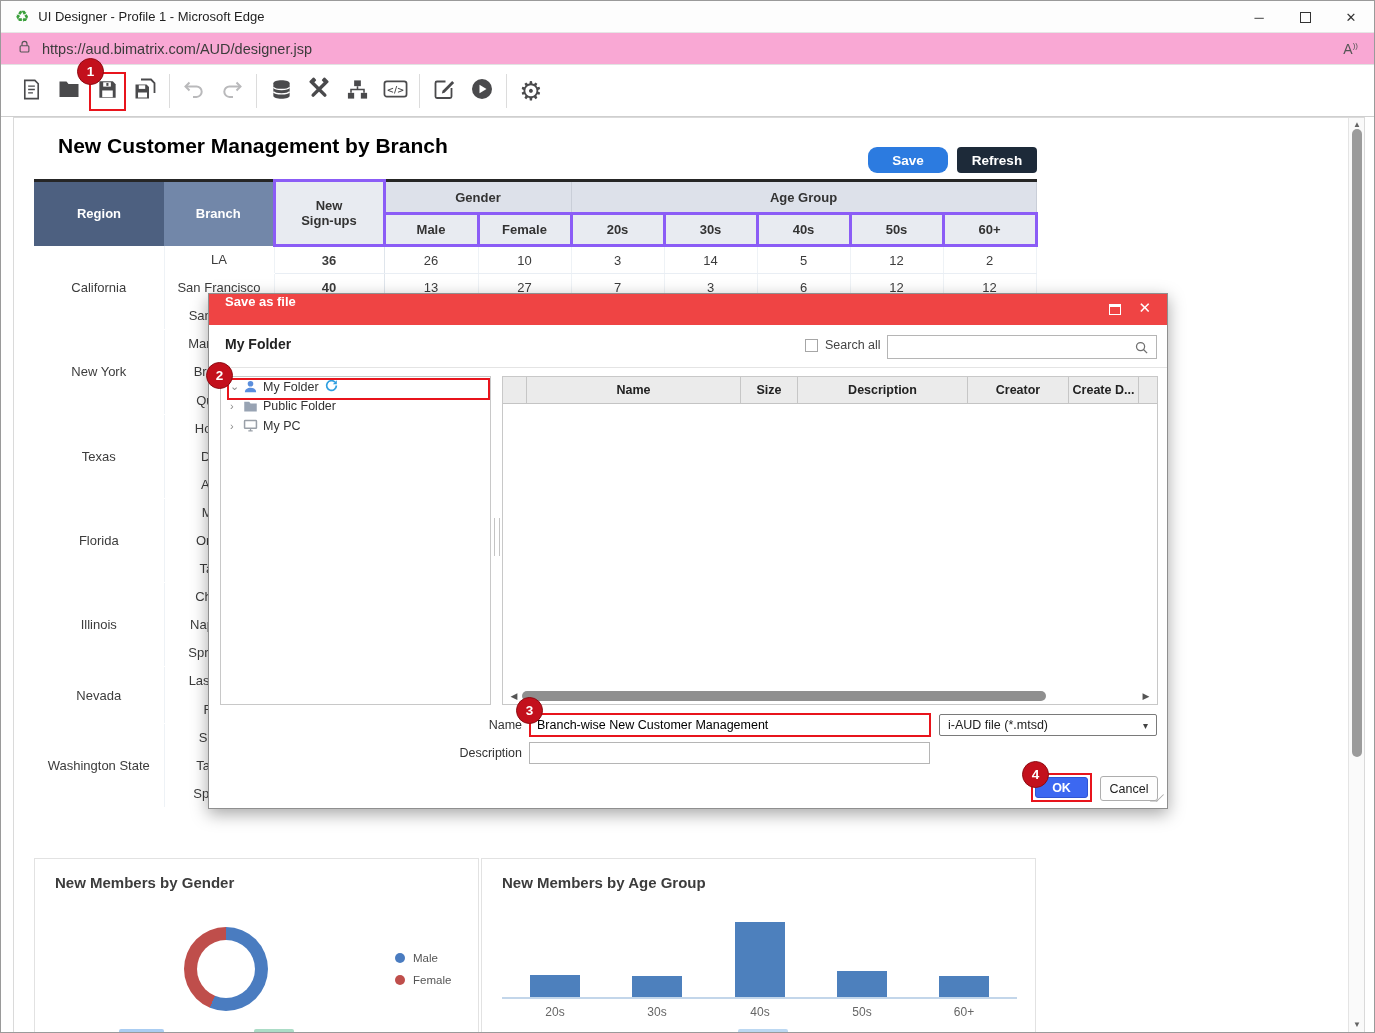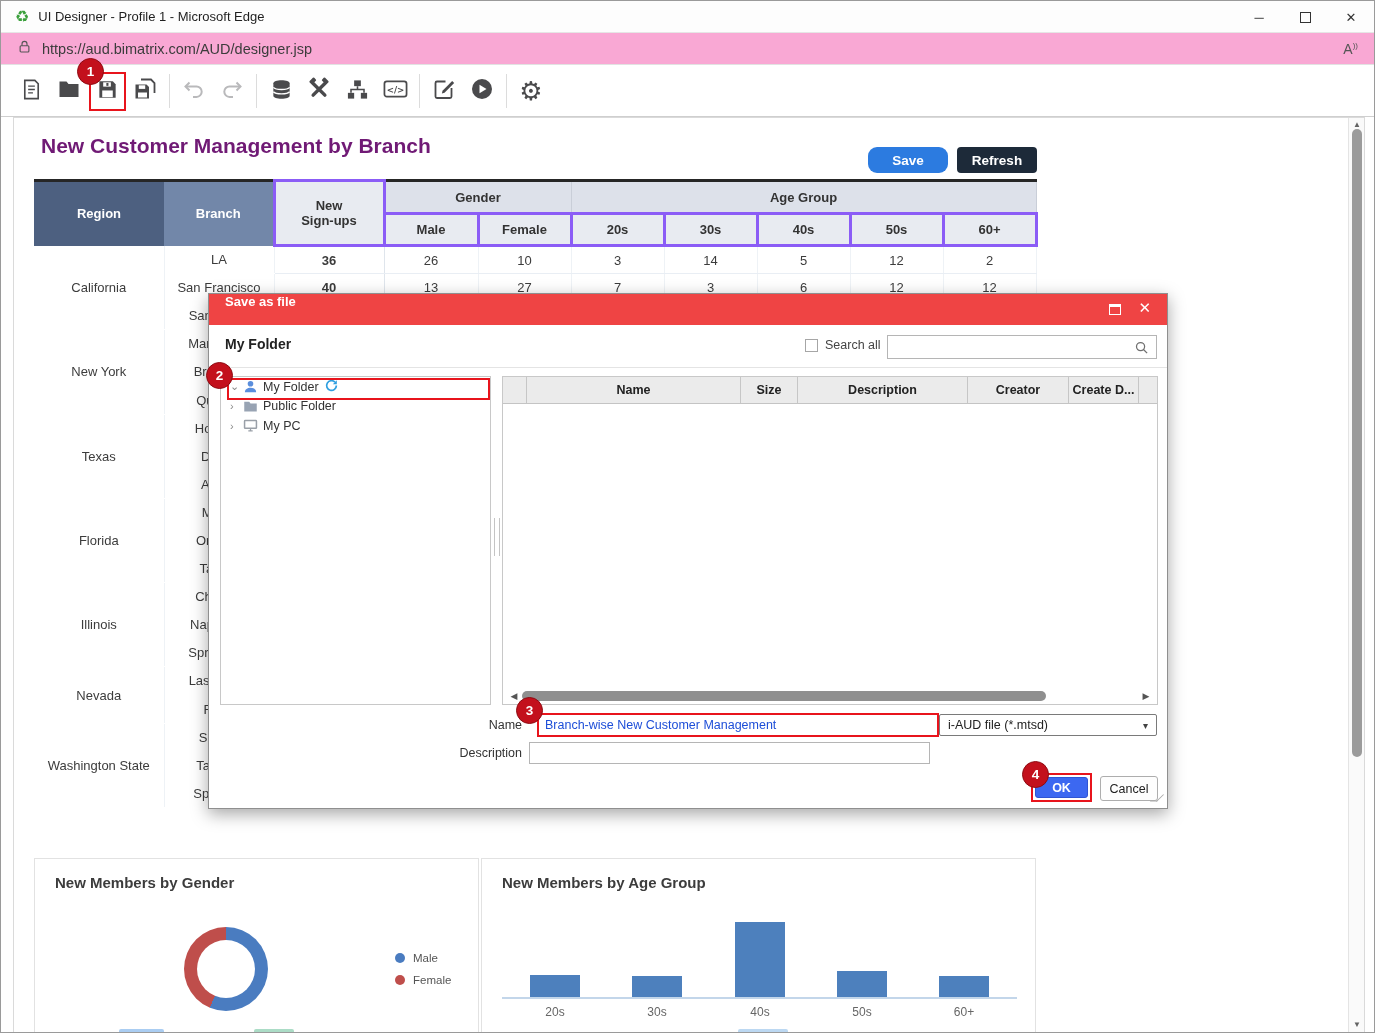--- a/index.html
+++ b/index.html
@@ -21,21 +21,21 @@
 .toolbar{position:absolute;left:0;top:64px;width:100%;height:52px;background:#fff;border-bottom:1px solid #cfcfcf;display:flex;align-items:center;padding-left:11px}
 .tb-btn{width:38px;height:38px;display:flex;align-items:center;justify-content:center;color:#4a4a4c;background:transparent;border:none}
 .tb-btn.disabled{color:#b9b9bb}
 .tb-divider{width:1px;height:34px;background:#dcdcdc;margin:0 5px}
 
 .content-frame{position:absolute;left:12px;top:116px;width:1352px;height:916px;border:1px solid #dadada;background:#fff}
 .vscroll{position:absolute;left:1347px;top:117px;width:16px;height:914px;background:#fafafa;border-left:1px solid #e4e4e4}
 .vscroll .arrow{position:absolute;left:0;width:16px;text-align:center;font-size:8px;color:#636363;line-height:10px}
 .vscroll .thumb{position:absolute;left:3px;top:11px;width:10px;height:628px;border-radius:5px;background:#9b9b9b}
 
-.page-title{position:absolute;left:40px;top:133px;font-size:21px;font-weight:bold;color:#701a75}
+.page-title{position:absolute;left:57px;top:133px;font-size:21px;font-weight:bold;color:#000000}
 .btn-save{position:absolute;left:867px;top:146px;width:80px;height:26px;background:#2c7be0;color:#fff;border:none;border-radius:9px;font-size:13.5px;font-weight:bold}
 .btn-refresh{position:absolute;left:956px;top:146px;width:80px;height:26px;background:#1d2a39;color:#fff;border:none;border-radius:4px;font-size:13.5px;font-weight:bold}
 
 #grid-wrap{position:absolute;left:33px;top:178px;width:1002px}
 table.grid{border-collapse:collapse;table-layout:fixed;width:1002px;border-top:3px solid #262626}
 table.grid th,table.grid td{font-size:13px;text-align:center;overflow:hidden;white-space:nowrap}
 th.hdr-region{background:#4d6080;color:#fff;font-weight:bold}
 th.hdr-branch{background:#7287a9;color:#fff;font-weight:bold}
 th.hdr-light{background:#dde1ea;color:#333;font-weight:600;border:1px solid #c9ced8}
 th.hdr-sub{background:#e8ebf1;color:#333;font-weight:600;border:3px solid #8b5cf6}
@@ -83,21 +83,21 @@
 .tree-ico{width:20px;display:flex;align-items:center}
 .tree-label{margin-right:6px}
 .splitter{position:absolute;left:285px;top:224px;width:6px;height:38px;border-left:1px solid #c4c4c4;border-right:1px solid #c4c4c4}
 .file-panel{position:absolute;left:293px;top:82px;width:656px;height:329px;border:1px solid #c8c8c8;background:#fff}
 .fl-header{display:flex;height:27px;background:#ebebeb;border-bottom:1px solid #c4c4c4}
 .fl-col{display:flex;align-items:center;justify-content:center;font-size:12.5px;font-weight:600;color:#222;border-right:1px solid #c6c6c6;height:100%}
 .hscroll{position:absolute;left:297px;top:396px;width:648px;height:12px;display:flex;align-items:center}
 .hs-arrow{font-size:9px;color:#555;width:12px;text-align:center}
 .hs-thumb{position:absolute;left:16px;width:524px;height:10px;border-radius:5px;background:#8f8f8f}
 .field-label{position:absolute;font-size:12.5px;color:#333;text-align:right;width:80px}
-.name-input{position:absolute;left:328px;top:419px;width:402px;height:24px;border:2px solid #e8141c;font-size:12.5px;color:#1d4ed8;padding-left:6px;background:#fff}
+.name-input{position:absolute;left:320px;top:419px;width:402px;height:24px;border:2px solid #e8141c;font-size:12.5px;color:#000000;padding-left:6px;background:#fff}
 .type-select{position:absolute;left:730px;top:420px;width:218px;height:22px;border:1px solid #7a7a7a;border-radius:2px;background:#fff;font-size:12.5px;color:#222;display:flex;align-items:center;padding-left:8px}
 .type-chevron{position:absolute;right:8px;font-size:10px;color:#444}
 .desc-input{position:absolute;left:320px;top:448px;width:401px;height:22px;border:1px solid #b5b5b5;background:#fff}
 .ok-box{position:absolute;left:822px;top:479px;border:2px solid #e8141c;padding:2px;background:#fff}
 .btn-ok{width:53px;height:21px;background:#3c68f1;color:#fff;border:1px solid #2f55d4;border-radius:3px;font-size:12.5px;font-weight:bold}
 .btn-cancel{position:absolute;left:891px;top:482px;width:58px;height:25px;background:#fdfdfd;border:1px solid #adadad;border-radius:3px;font-size:12.5px;color:#222}
 .resize-grip{position:absolute;right:4px;bottom:4px;width:12px;height:12px;border-right:2px solid #a9a9a9;border-bottom:2px solid #a9a9a9;transform:skew(-45deg) scale(.6)}
 
 .red-box{position:absolute;border:2px solid #e8141c;z-index:60;pointer-events:none}
 .badge{position:absolute;width:27px;height:27px;border-radius:50%;background:#c3101c;border:1px solid #8e0b12;color:#fff;font-size:13.5px;font-weight:bold;display:flex;align-items:center;justify-content:center;z-index:100}

